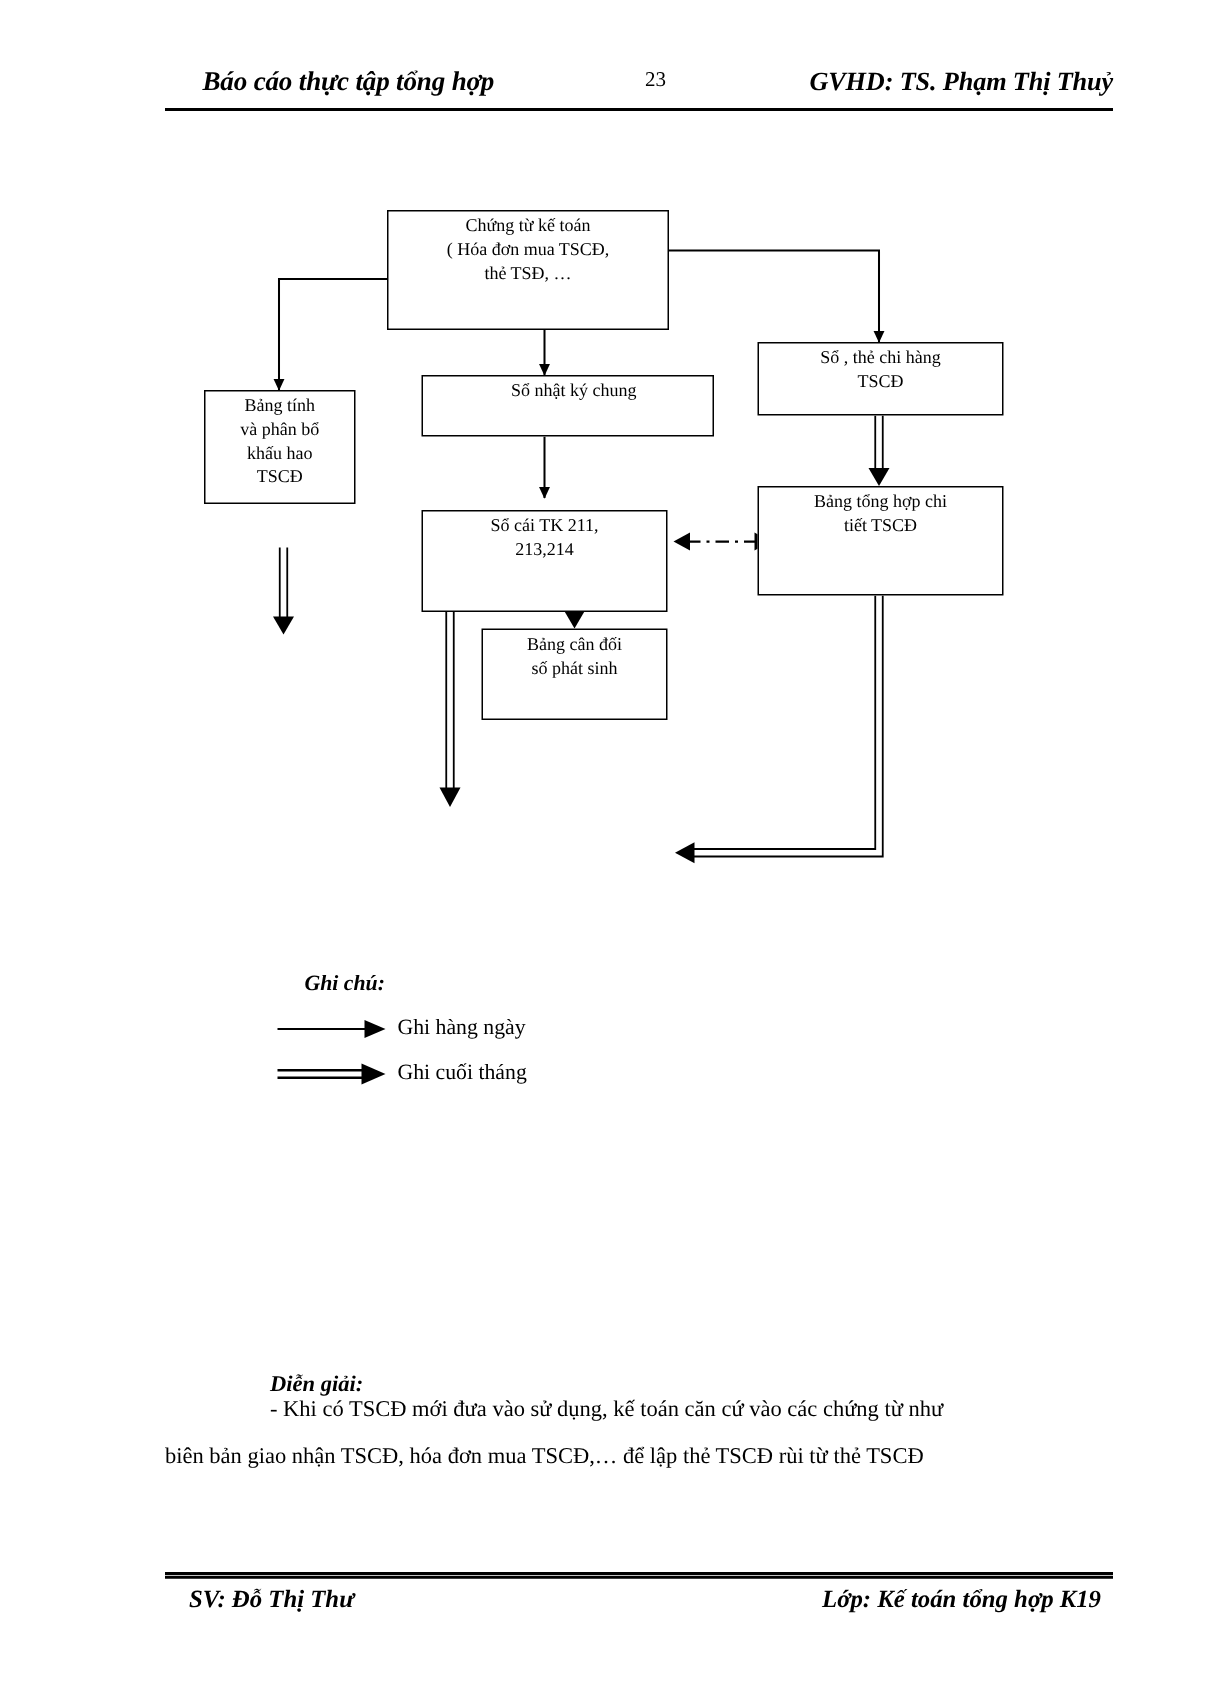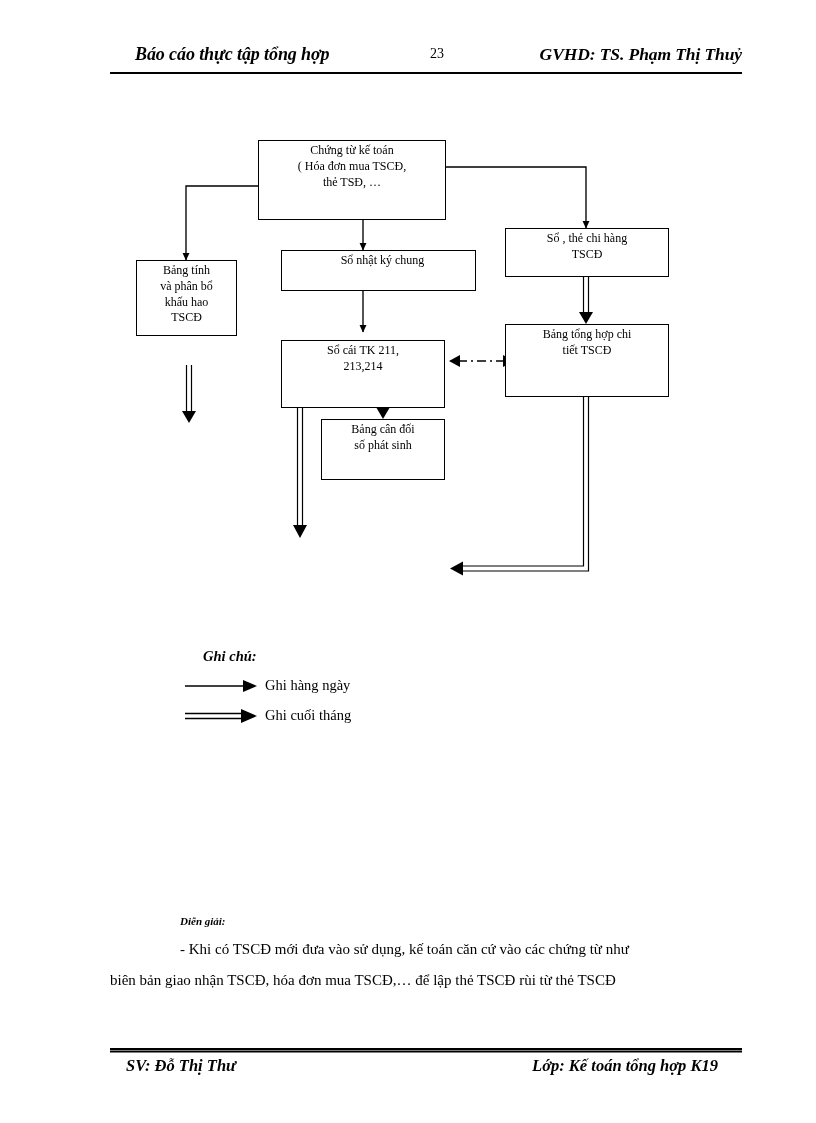--- a/index.html
+++ b/index.html
@@ -81,21 +81,21 @@
     position: absolute;
     left: 16px;
     top: 0;
     font-style: italic;
     font-weight: bold;
     font-size: 16.5px;
     white-space: nowrap;
   }
   #footer .ft-right {
     position: absolute;
-    right: 24px;
+    right: 8px;
     top: 0;
     font-style: italic;
     font-weight: bold;
     font-size: 16.5px;
     white-space: nowrap;
   }
 
   
   #flow {
     position: absolute;
@@ -166,23 +166,22 @@
   #explanation {
     position: absolute;
     left: 110px;
     top: 915px;
     width: 640px;
     font-size: 15px;
   }
   #explanation .exp-title {
     font-style: italic;
     font-weight: bold;
-    font-size: 11px;
+    font-size: 15px;
     margin-left: 70px;
-    margin-bottom: 14px;
   }
   #explanation .exp-line1 {
     margin-left: 70px;
     margin-bottom: 14px;
     white-space: nowrap;
   }
   #explanation .exp-line2 {
     margin-left: 0px;
     white-space: nowrap;
   }

